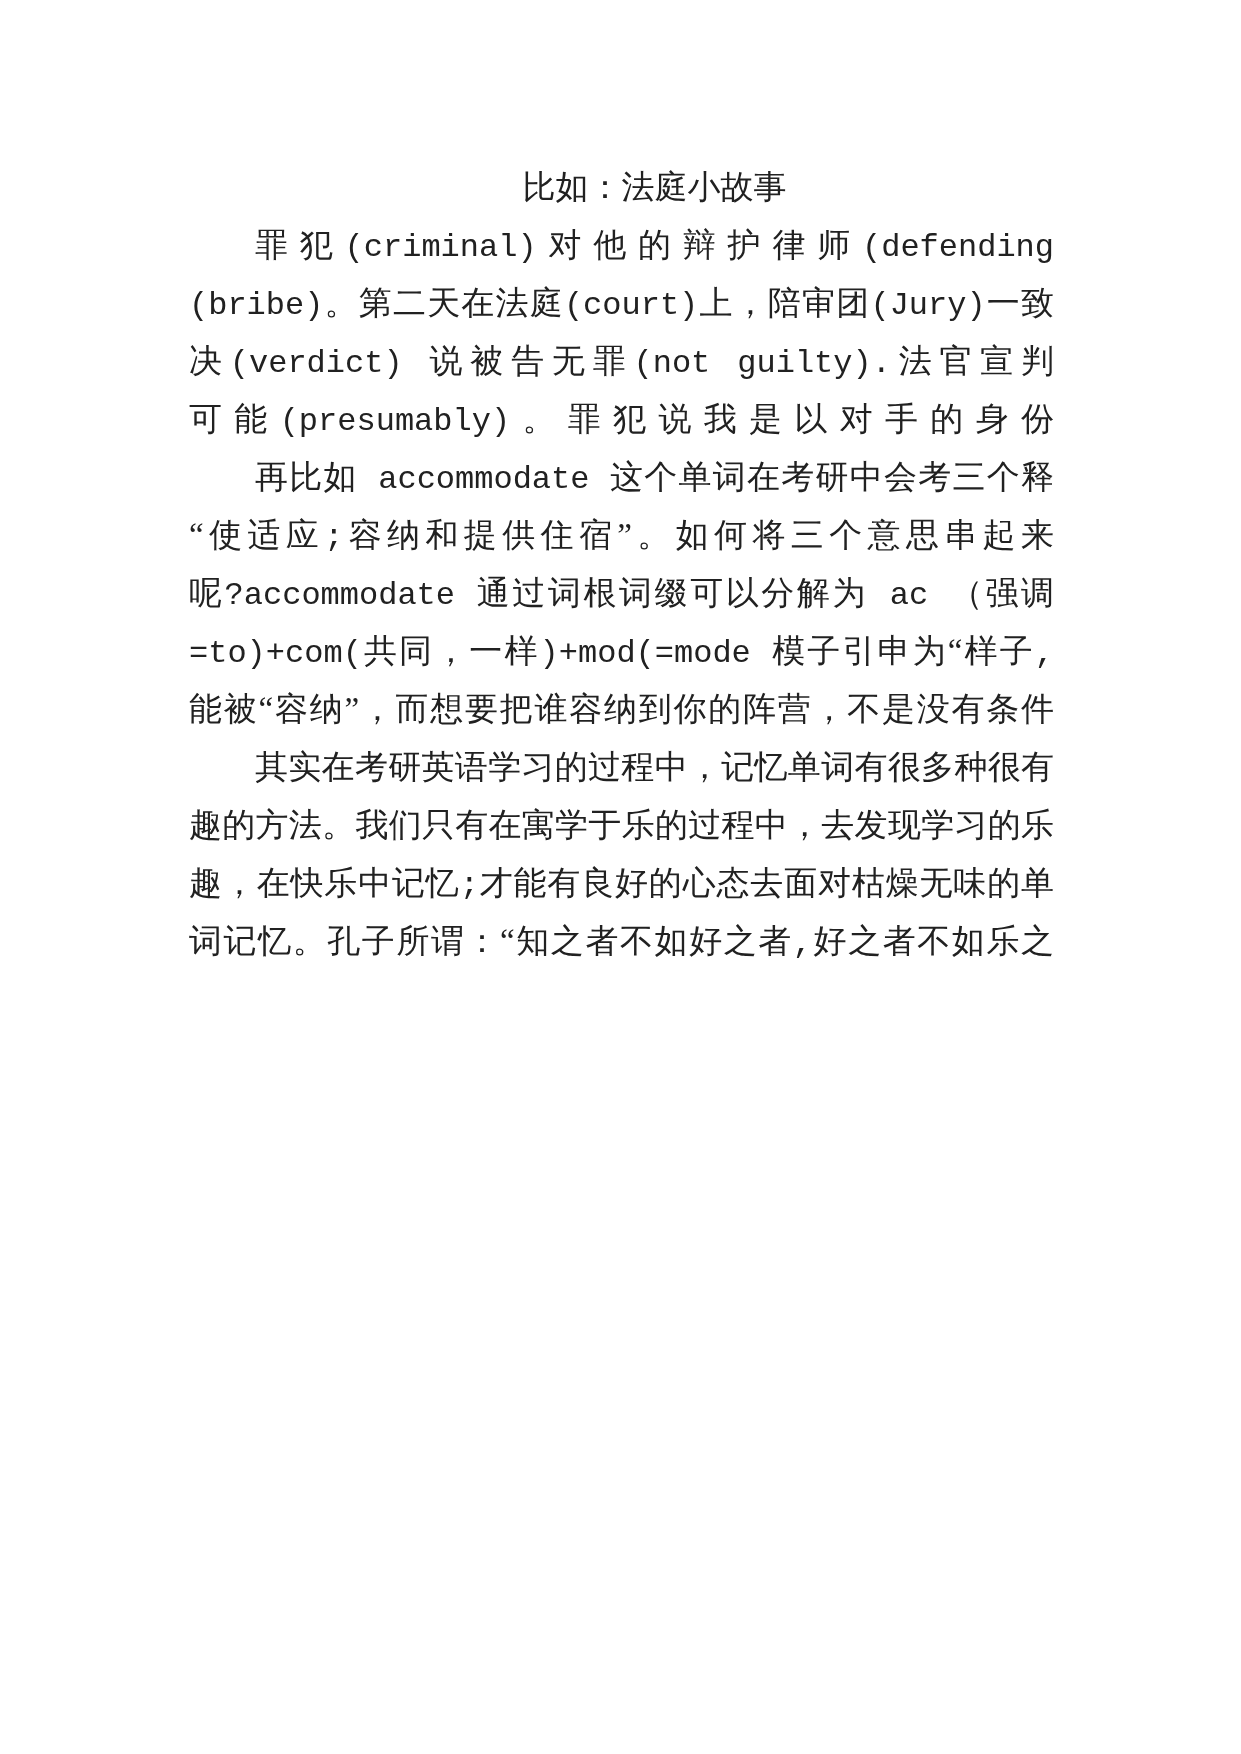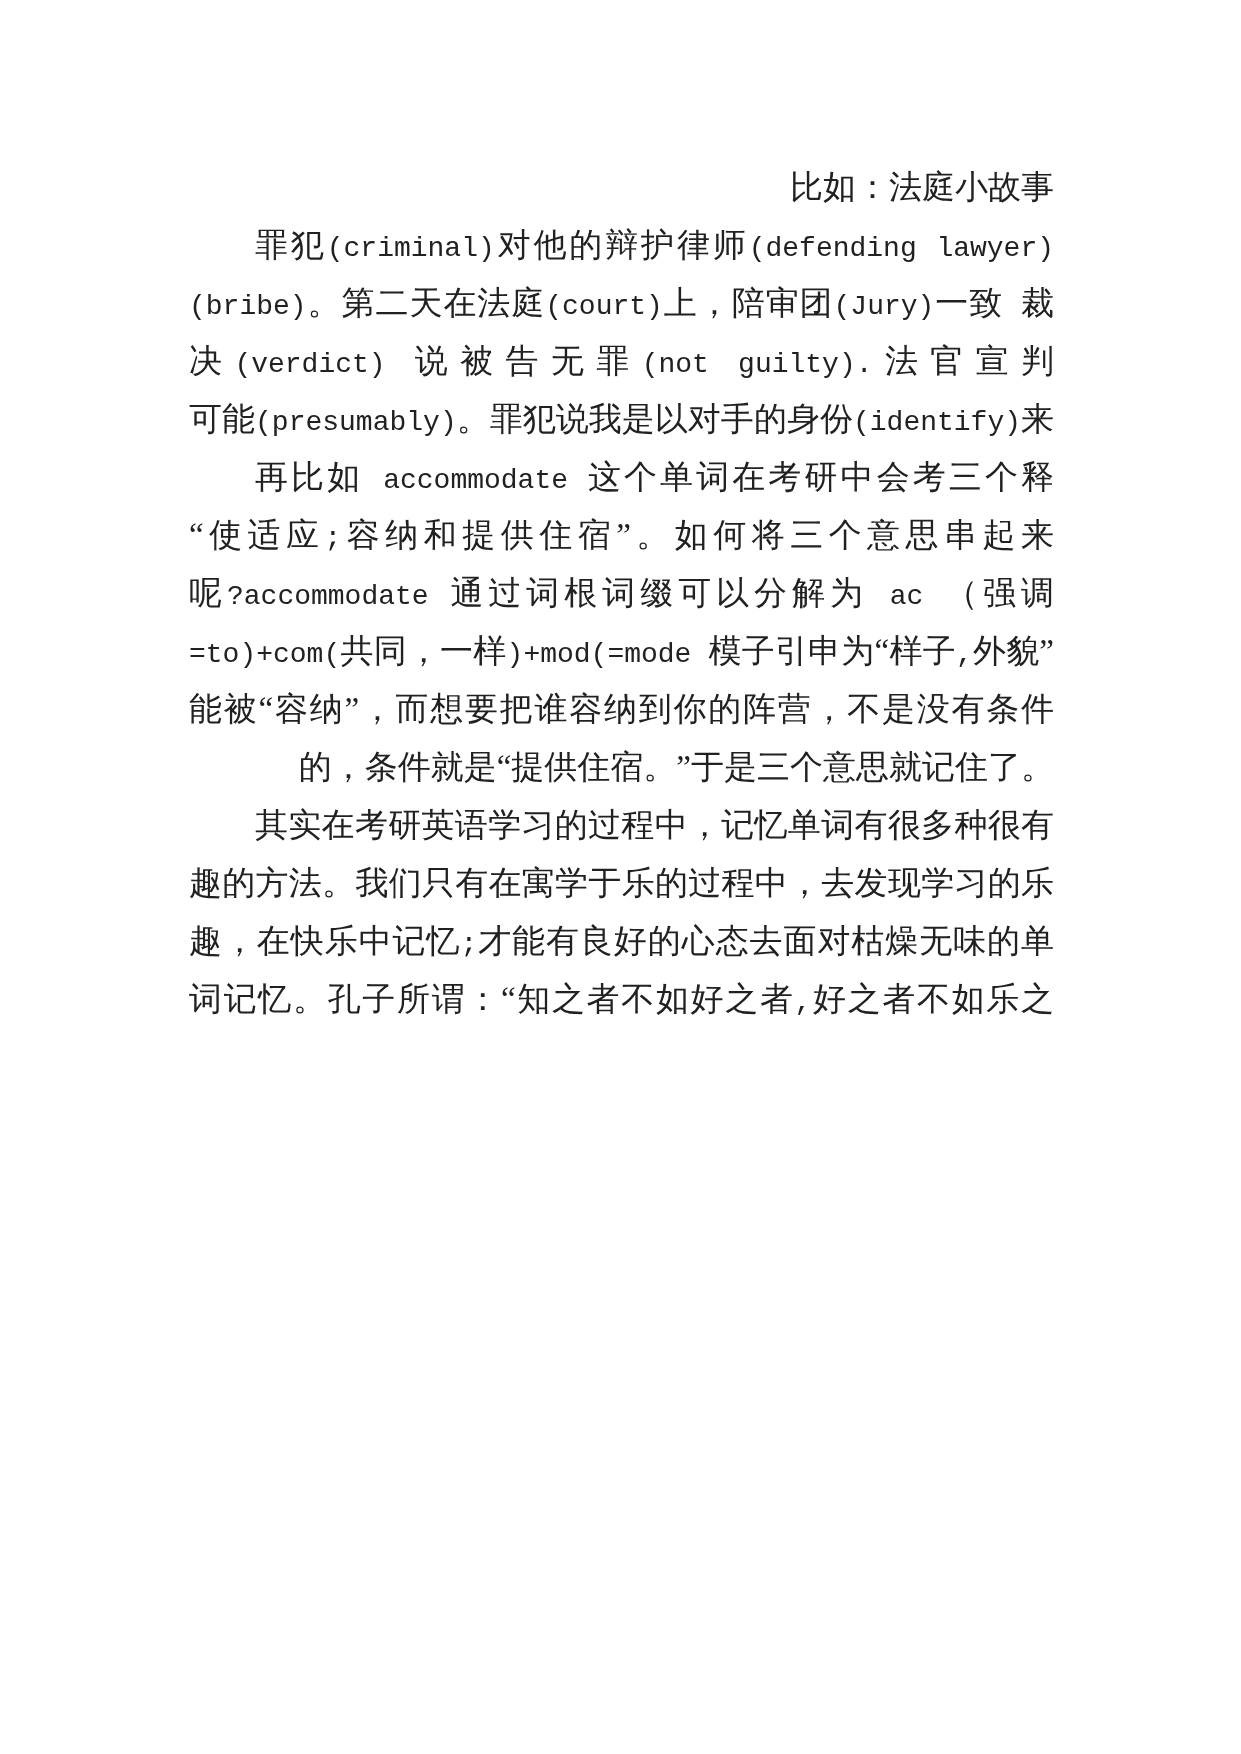--- a/index.html
+++ b/index.html
@@ -28,47 +28,46 @@
     line-height: 58px;
     font-size: 33px;
     text-align: justify;
     text-align-last: justify;
     text-justify: inter-character;
     overflow: hidden;
     white-space: normal;
   }
   
   .line.pl {
-    text-align: right;
+    text-align: center;
     text-align-last: auto;
   }
   
   .line.ind {
     text-indent: 66px;
   }
   
   .lat {
     font-family: "Liberation Mono", "DejaVu Sans Mono", monospace;
-    font-size: 28px;
+    font-size: 32px;
   }
 </style>
 </head>
 <body>
 
 <div class="page" style="background: rgb(255, 255, 255); color: rgb(33, 33, 33);">
   <div class="textblock">
     <div class="line ind pl">比如：法庭小故事</div>
     <div class="line ind">罪犯<span class="lat">(criminal)</span>对他的辩护律师<span class="lat">(defending lawyer)</span>说</div>
     <div class="line"><span class="lat">(bribe)</span>。第二天在法庭<span class="lat">(court)</span>上，陪审团<span class="lat">(Jury)</span>一致<span class="lat"> </span>裁</div>
     <div class="line">决<span class="lat">(verdict) </span>说被告无罪<span class="lat">(not guilty).</span>法官宣判</div>
     <div class="line">可能<span class="lat">(presumably)</span>。罪犯说我是以对手的身份<span class="lat">(identify)</span>来</div>
     <div class="line ind">再比如<span class="lat"> accommodate </span>这个单词在考研中会考三个释义：</div>
     <div class="line">“使适应<span class="lat">;</span>容纳和提供住宿”。如何将三个意思串起来</div>
     <div class="line">呢<span class="lat">?accommodate </span>通过词根词缀可以分解为<span class="lat"> ac </span>（强调</div>
     <div class="line"><span class="lat">=to)+com(</span>共同，一样<span class="lat">)+mod(=mode </span>模子引申为“样子<span class="lat">,</span>外貌”</div>
     <div class="line">能被“容纳”，而想要把谁容纳到你的阵营，不是没有条件</div>
-    <div class="line pl">的，条件就是“提供住宿。”于是三个意思就记住了。</div>
     <div class="line ind">其实在考研英语学习的过程中，记忆单词有很多种很有</div>
     <div class="line">趣的方法。我们只有在寓学于乐的过程中，去发现学习的乐</div>
     <div class="line">趣，在快乐中记忆<span class="lat">;</span>才能有良好的心态去面对枯燥无味的单</div>
     <div class="line">词记忆。孔子所谓：“知之者不如好之者<span class="lat">,</span>好之者不如乐之者”</div>
   </div>
 </div>
 
 </body></html>

